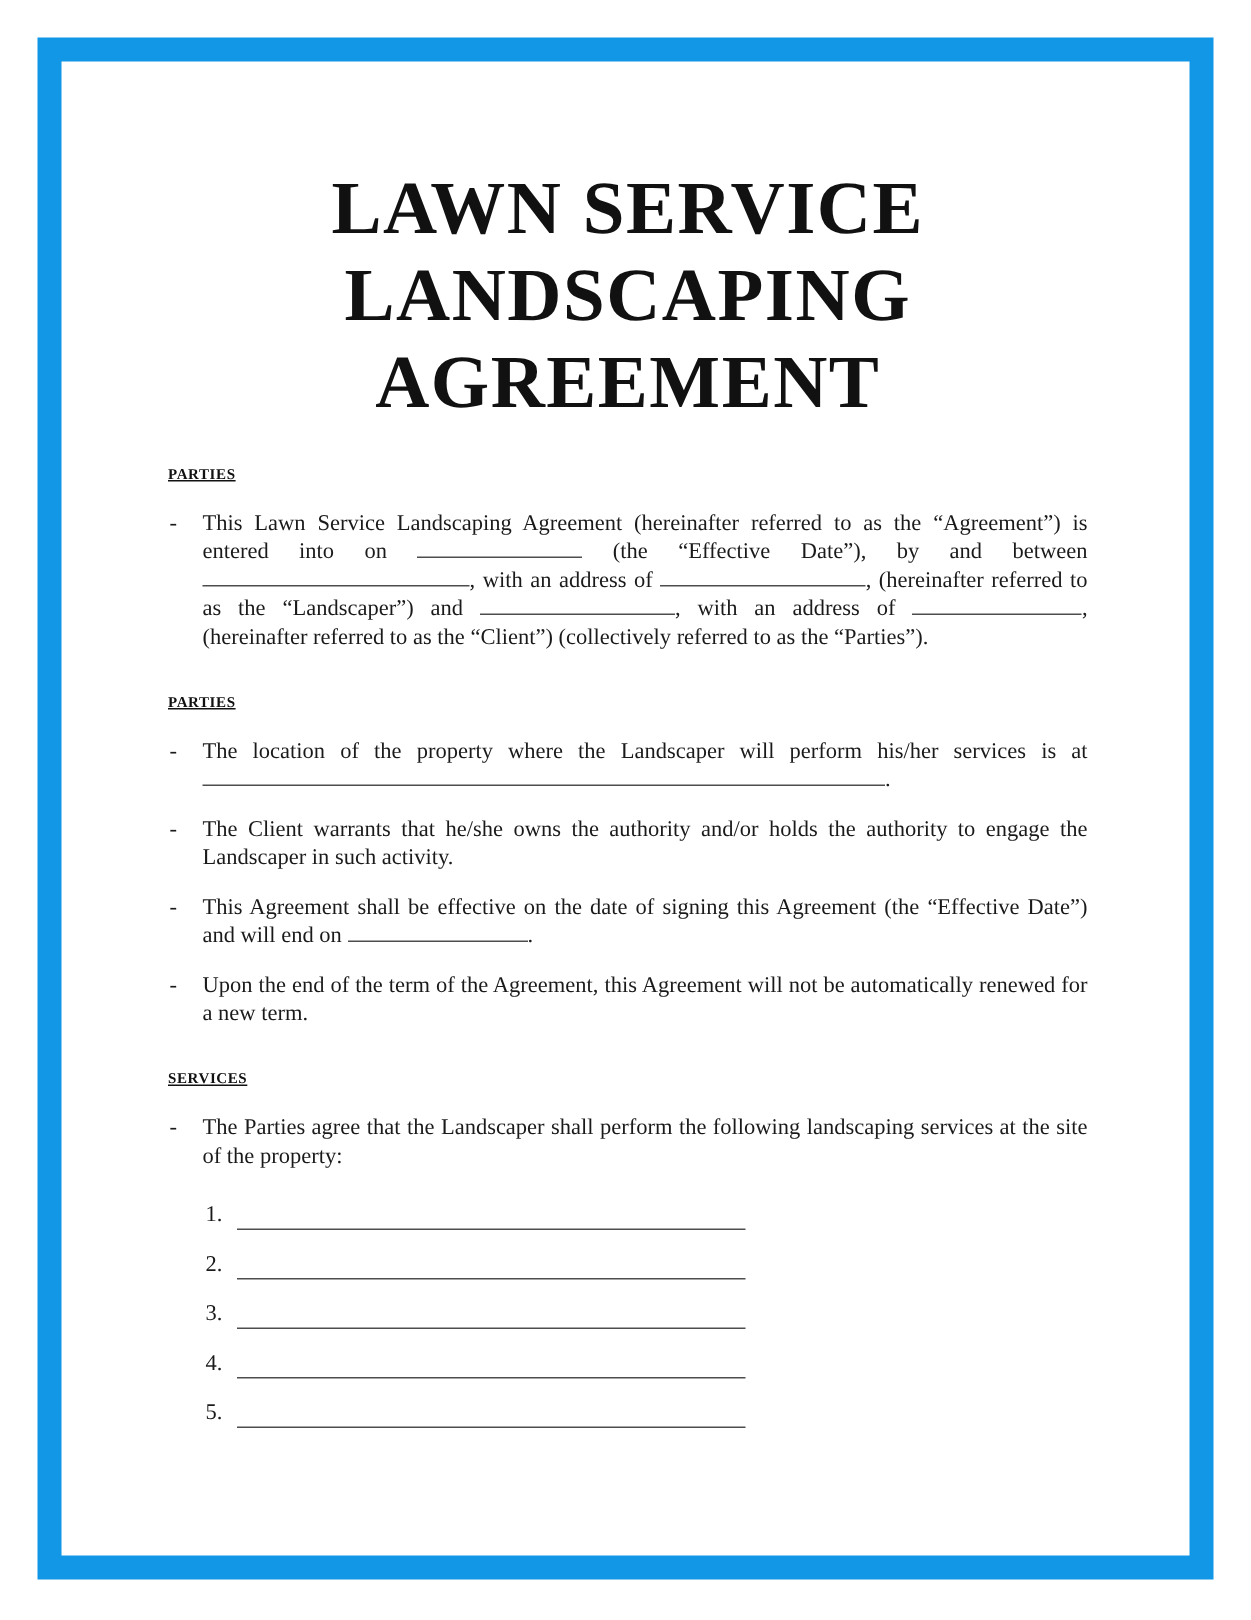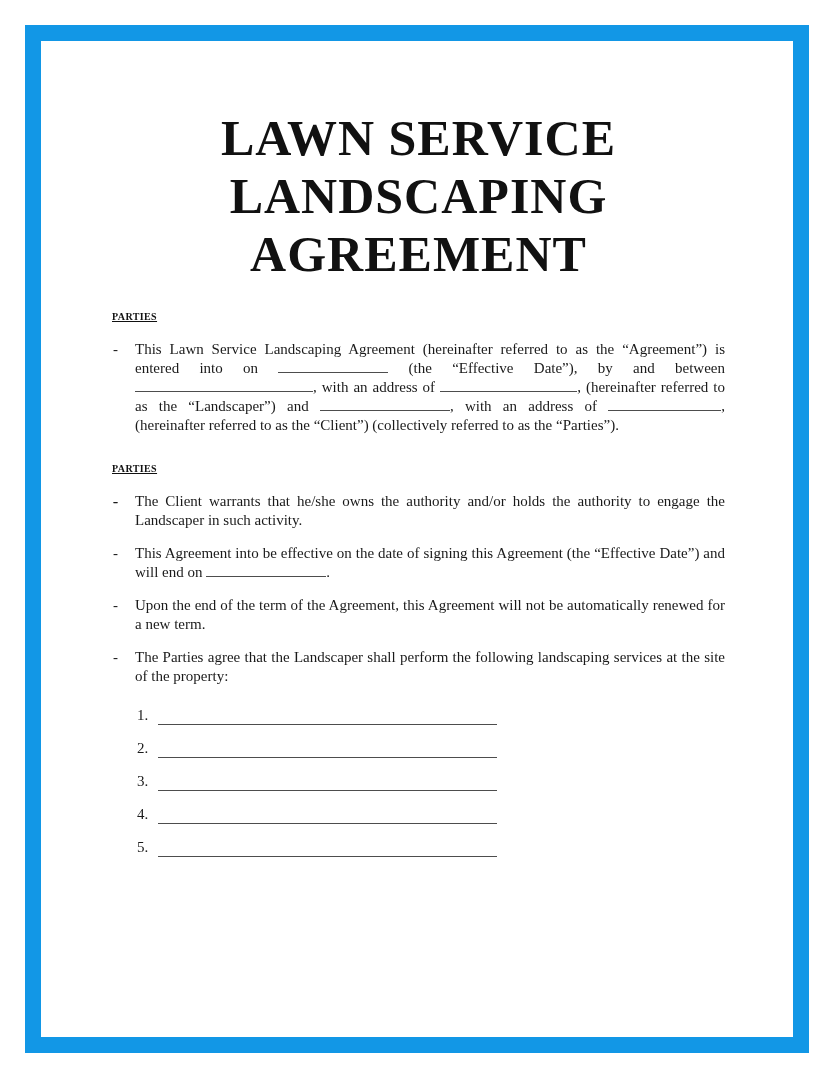--- a/index.html
+++ b/index.html
@@ -88,35 +88,37 @@
 
     <div class="heading">PARTIES</div>
     <div class="item">
       <span class="marker">-</span>
       <span class="para-text"><span>This Lawn Service Landscaping Agreement (hereinafter referred to as the </span><span class="b">“Agreement”</span><span>) is entered into on </span><span class="blank" style="width: 110px;"></span><span> (the </span><span class="b">“Effective Date”</span><span>), by and between </span><span class="blank" style="width: 178px;"></span><span>, with an address of </span><span class="blank" style="width: 137px;"></span><span>, (hereinafter referred to as the </span><span class="b">“Landscaper”</span><span>) and </span><span class="blank" style="width: 130px;"></span><span>, with an address of </span><span class="blank" style="width: 113px;"></span><span>, (hereinafter referred to as the </span><span class="b">“Client”</span><span>) (collectively referred to as the </span><span class="b">“Parties”</span><span>).</span></span>
     </div>
 
     <div class="heading">PARTIES</div>
     <div class="item">
       <span class="marker">-</span>
+      <span class="para-text"><span>The location of the property where the Landscaper will perform his/her services is at </span><span class="blank" style="width: 455px;"></span><span>.</span></span>
     </div>
     <div class="item">
       <span class="marker">-</span>
       <span class="para-text"><span>The Client warrants that he/she owns the authority and/or holds the authority to engage the Landscaper in such activity.</span></span>
     </div>
 
     <div class="item">
       <span class="marker">-</span>
-      <span class="para-text"><span>This Agreement into be effective on the date of signing this Agreement (the </span><span class="b">“Effective Date”</span><span>) and will end on </span><span class="blank" style="width: 120px;"></span><span>.</span></span>
+      <span class="para-text"><span>This Agreement shall be effective on the date of signing this Agreement (the </span><span class="b">“Effective Date”</span><span>) and will end on </span><span class="blank" style="width: 120px;"></span><span>.</span></span>
     </div>
     <div class="item">
       <span class="marker">-</span>
       <span class="para-text"><span>Upon the end of the term of the Agreement, this Agreement will not be automatically renewed for a new term.</span></span>
     </div>
 
+    <div class="heading">SERVICES</div>
     <div class="item">
       <span class="marker">-</span>
       <span class="para-text"><span>The Parties agree that the Landscaper shall perform the following landscaping services at the site of the property:</span></span>
     </div>
 
     <div class="service-rows">
       <div class="service-row">
         <span class="service-number">1.</span>
         <span class="service-line"></span>
       </div>

